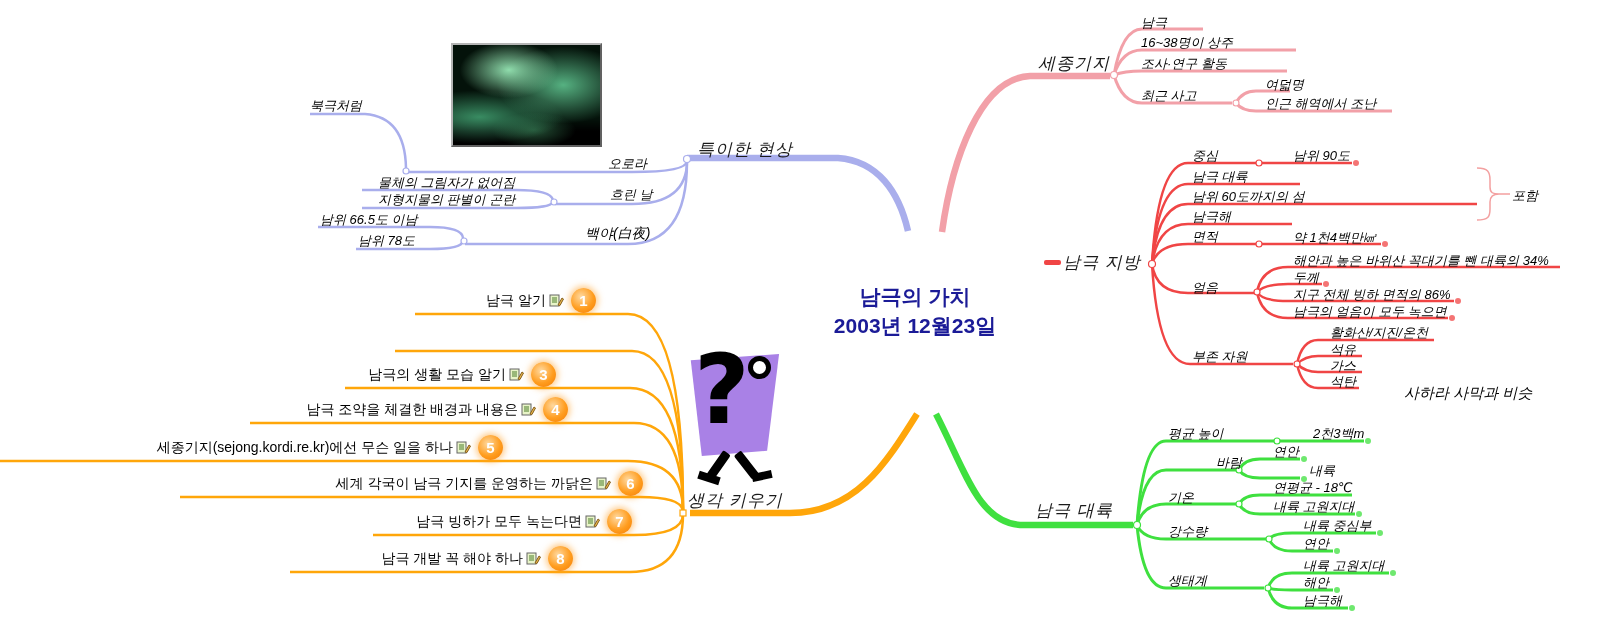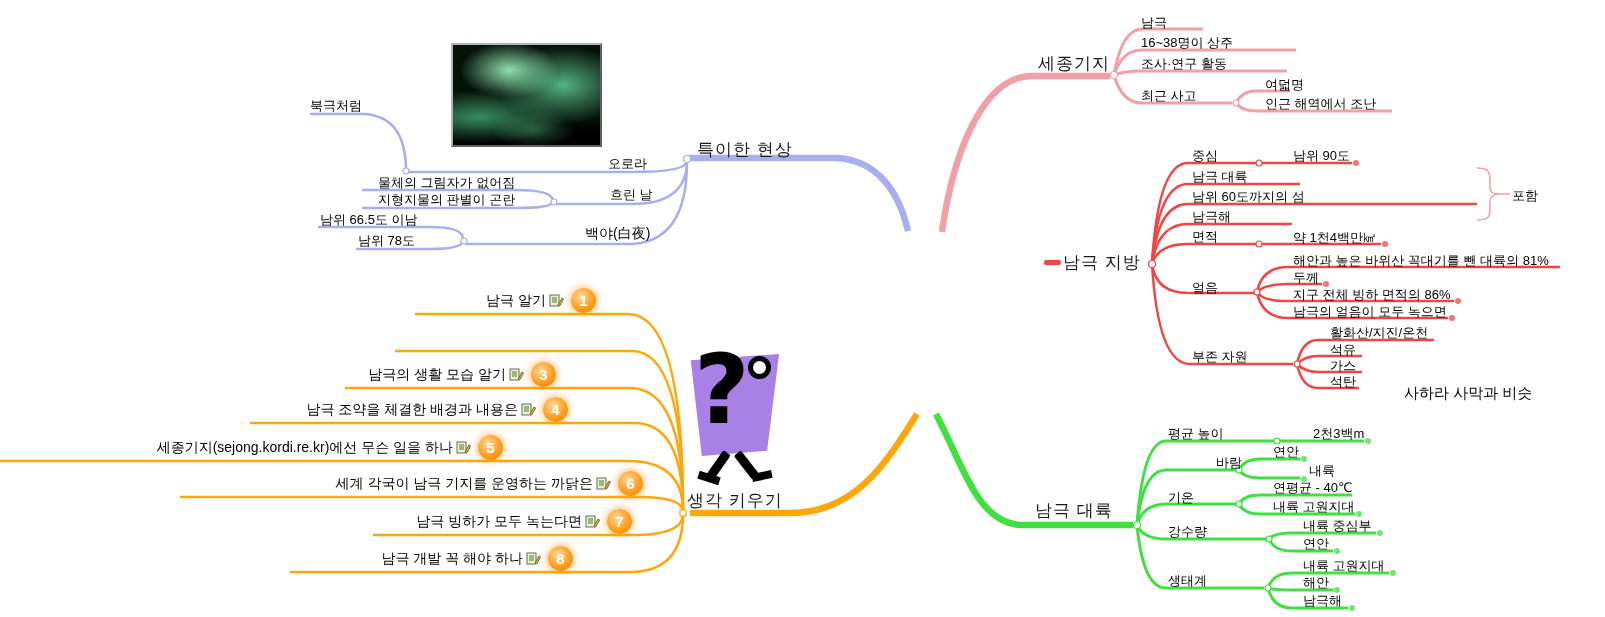--- a/index.html
+++ b/index.html
@@ -6,21 +6,21 @@
   #map{position:relative;width:1605px;height:617px;overflow:hidden;
        font-family:"Liberation Sans","DejaVu Sans",sans-serif;color:#000;}
   #wires{position:absolute;left:0;top:0;}
   .lav{stroke:#a9aeec;stroke-width:2.5;fill:none;}
   .pk {stroke:#f2a0a8;stroke-width:3;fill:none;}
   .rd {stroke:#f04545;stroke-width:2.5;fill:none;}
   .gn {stroke:#3fe03f;stroke-width:3;fill:none;}
   .or {stroke:#ffa60a;stroke-width:2.5;fill:none;}
   .main{stroke-width:6.5;}
   .fc{fill:#fff;stroke-width:1.2;}
-  .lbl{position:absolute;white-space:nowrap;}
+  .lbl{position:absolute;white-space:nowrap;font-style:italic;}
   .topic{font-size:17px;letter-spacing:1px;color:#1a1a1a;}
   .small{font-size:13px;}
   .mid{font-size:14px;}
   .note15{font-size:15px;}
   #title{position:absolute;left:780px;top:282px;width:270px;text-align:center;
          font-size:21px;font-weight:bold;color:#1b1b97;line-height:1.4;}
   .titem{position:absolute;height:25px;display:flex;align-items:center;font-size:14px;}
   .titem .ttext{white-space:nowrap;}
   .titem svg{margin-left:3px;flex:0 0 auto;}
   .badge{width:25px;height:25px;margin-left:7px;border-radius:50%;flex:0 0 auto;
@@ -155,20 +155,24 @@
       <path class="or" d="M345,388 H630 Q683,388 683,510"></path>
       <path class="or" d="M250,423 H634 Q683,423 683,511"></path>
       <path class="or" d="M0,461 H628 Q683,461 683,511"></path>
       <path class="or" d="M180,497 H640 Q683,497 683,512"></path>
       <path class="or" d="M373,535 H634 Q683,535 683,514"></path>
       <path class="or" d="M290,572 H630 Q683,572 683,514"></path>
       <rect class="fc" x="680" y="510" width="6" height="6" stroke="#ffa60a"></rect>
     </g>
   </svg>
 
+  <div id="title">
+    <div>남극의 가치</div>
+    <div>2003년 12월23일</div>
+  </div>
 
   <div id="aurora"></div>
 
   <div class="lbl topic" style="left:697px;top:138px;">특이한 현상</div>
   <div class="lbl small" style="left:310px;top:97px;">북극처럼</div>
   <div class="lbl small" style="left:608px;top:155px;">오로라</div>
   <div class="lbl small" style="left:378px;top:174px;">물체의 그림자가 없어짐</div>
   <div class="lbl small" style="left:378px;top:191px;">지형지물의 판별이 곤란</div>
   <div class="lbl small" style="left:610px;top:186px;">흐린 날</div>
   <div class="lbl small" style="left:320px;top:211px;">남위 66.5도 이남</div>
@@ -186,39 +190,39 @@
   <div class="lbl topic" style="left:1063px;top:251px;">남극 지방</div>
   <div class="lbl small" style="left:1192px;top:147px;">중심</div>
   <div class="lbl small" style="left:1293px;top:147px;">남위 90도</div>
   <div class="lbl small" style="left:1192px;top:168px;">남극 대륙</div>
   <div class="lbl small" style="left:1192px;top:188px;">남위 60도까지의 섬</div>
   <div class="lbl small" style="left:1192px;top:208px;">남극해</div>
   <div class="lbl small" style="left:1512px;top:187px;">포함</div>
   <div class="lbl small" style="left:1192px;top:228px;">면적</div>
   <div class="lbl small" style="left:1293px;top:229px;">약 1천4백만㎢</div>
   <div class="lbl small" style="left:1192px;top:279px;">얼음</div>
-  <div class="lbl small" style="left:1293px;top:252px;">해안과 높은 바위산 꼭대기를 뺀 대륙의 81%</div>
+  <div class="lbl small" style="left:1293px;top:252px;">해안과 높은 바위산 꼭대기를 뺀 대륙의 34%</div>
   <div class="lbl small" style="left:1293px;top:269px;">두께</div>
   <div class="lbl small" style="left:1293px;top:286px;">지구 전체 빙하 면적의 86%</div>
   <div class="lbl small" style="left:1293px;top:303px;">남극의 얼음이 모두 녹으면</div>
   <div class="lbl small" style="left:1192px;top:348px;">부존 자원</div>
   <div class="lbl small" style="left:1330px;top:324px;">활화산/지진/온천</div>
   <div class="lbl small" style="left:1330px;top:341px;">석유</div>
   <div class="lbl small" style="left:1330px;top:357px;">가스</div>
   <div class="lbl small" style="left:1330px;top:373px;">석탄</div>
   <div class="lbl note15" style="left:1404px;top:384px;">사하라 사막과 비슷</div>
 
   <div class="lbl topic" style="left:1035px;top:499px;">남극 대륙</div>
   <div class="lbl small" style="left:1168px;top:425px;">평균 높이</div>
   <div class="lbl small" style="left:1313px;top:425px;">2천3백m</div>
   <div class="lbl small" style="left:1168px;top:454px;margin-left:48px;">바람</div>
   <div class="lbl small" style="left:1273px;top:443px;">연안</div>
   <div class="lbl small" style="left:1273px;top:462px;margin-left:36px;">내륙</div>
   <div class="lbl small" style="left:1168px;top:489px;">기온</div>
-  <div class="lbl small" style="left:1273px;top:479px;">연평균 - 40℃</div>
+  <div class="lbl small" style="left:1273px;top:479px;">연평균 - 18℃</div>
   <div class="lbl small" style="left:1273px;top:498px;">내륙 고원지대</div>
   <div class="lbl small" style="left:1168px;top:523px;">강수량</div>
   <div class="lbl small" style="left:1303px;top:517px;">내륙 중심부</div>
   <div class="lbl small" style="left:1303px;top:535px;">연안</div>
   <div class="lbl small" style="left:1168px;top:572px;">생태계</div>
   <div class="lbl small" style="left:1303px;top:557px;">내륙 고원지대</div>
   <div class="lbl small" style="left:1303px;top:574px;">해안</div>
   <div class="lbl small" style="left:1303px;top:592px;">남극해</div>
 
   <div class="lbl topic" style="left:687px;top:489px;">생각 키우기</div>

